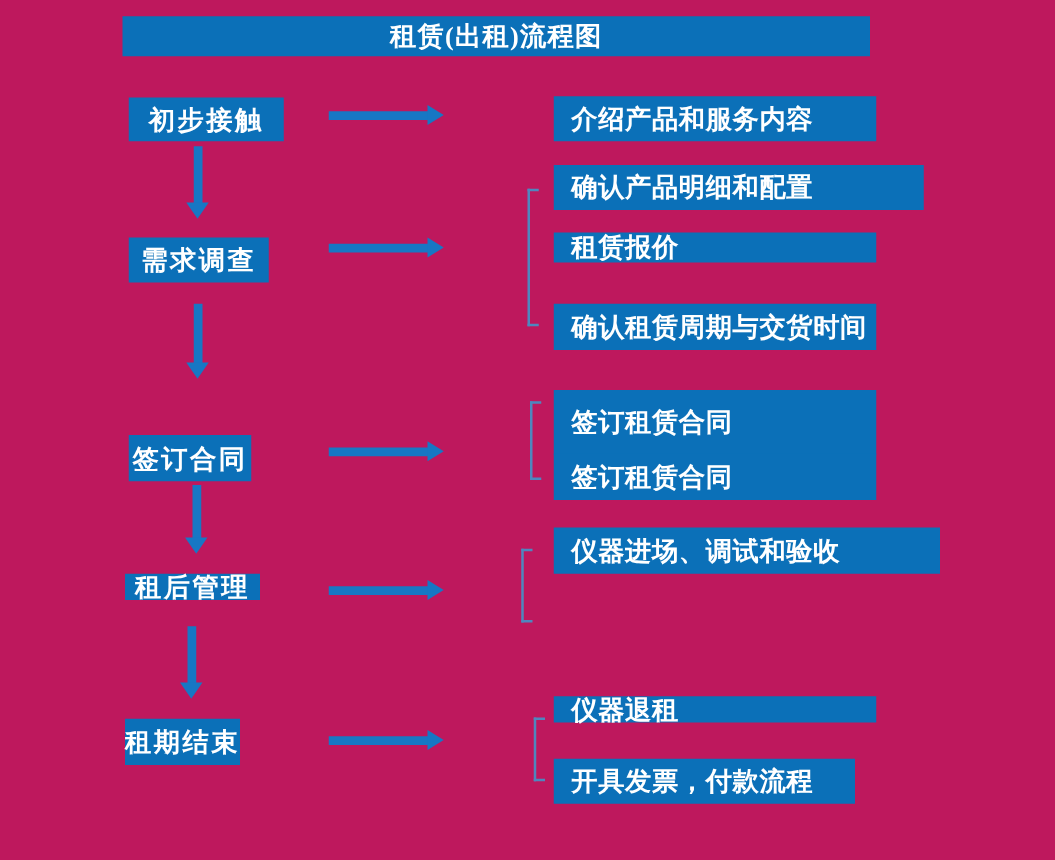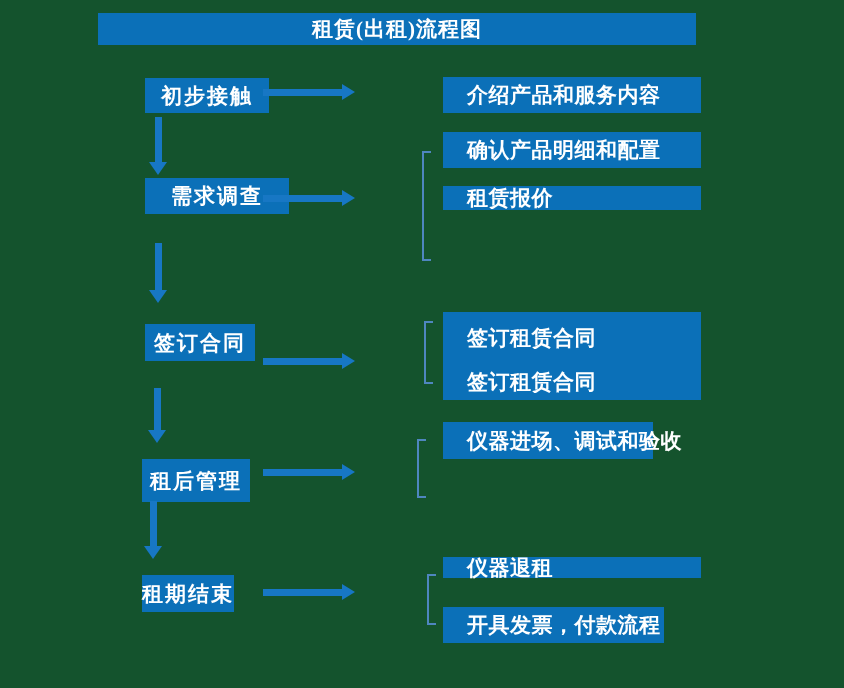--- a/index.html
+++ b/index.html
@@ -1,43 +1,43 @@
 <!DOCTYPE html>
 <html><head>
 <meta charset="utf-8">
 <style>
   html,body{margin:0;padding:0;background:#ffffff;}
   .canvas{
     position:relative;
     width:844px;height:688px;
-    background:#14532d;
+    background:#be185d;
     overflow:hidden;
     font-family:"Liberation Serif","DejaVu Serif",serif;
   }
   .title-bar{
     position:absolute;left:98px;top:13px;width:598px;height:32px;
     background:#0b70b8;color:#ffffff;
     display:flex;align-items:center;justify-content:center;
     font-size:21px;font-weight:bold;letter-spacing:1px;
   }
   .box{
     position:absolute;
     background:#0b70b8;color:#ffffff;
     font-weight:bold;
     display:flex;align-items:center;
     box-sizing:border-box;
     white-space:nowrap;
   }
   .left-box{
     justify-content:center;
-    font-size:21px;letter-spacing:2px;margin-left:42px;
+    font-size:21px;letter-spacing:2px;
   }
   .right-box{
     justify-content:flex-start;
-    padding-left:24px;
+    padding-left:14px;
     font-size:21px;letter-spacing:0.5px;
   }
   .varrow{position:absolute;width:18px;}
   .varrow .vshaft{
     position:absolute;top:0;bottom:12px;left:50%;margin-left:-3.5px;
     width:7px;background:#1777c4;
   }
   .varrow .vhead{
     position:absolute;bottom:0;left:50%;margin-left:-9px;
     width:0;height:0;
@@ -66,23 +66,23 @@
 </head>
 <body>
 
 <div class="canvas">
 
   <div class="title-bar">
     <span>租赁(出租)流程图</span>
   </div>
 
   <div class="box left-box" style="left:103px;top:78px;width:124px;height:35px">初步接触</div>
-  <div class="box left-box" style="left:103px;top:178px;width:144px;height:36px">需求调查</div>
-  <div class="box left-box" style="left:103px;top:324px;width:110px;height:37px">签订合同</div>
-  <div class="box left-box" style="left:100px;top:459px;width:108px;height:43px">租后管理</div>
+  <div class="box left-box" style="left:103px;top:190px;width:112px;height:36px">需求调查</div>
+  <div class="box left-box" style="left:103px;top:348px;width:98px;height:37px">签订合同</div>
+  <div class="box left-box" style="left:100px;top:459px;width:108px;height:21px">租后管理</div>
   <div class="box left-box" style="left:100px;top:575px;width:92px;height:37px">租期结束</div>
 
   <div class="varrow" style="left:149px;top:117px;height:58px">
     <div class="vshaft"></div>
     <div class="vhead"></div>
   </div>
   <div class="varrow" style="left:149px;top:243px;height:60px">
     <div class="vshaft"></div>
     <div class="vhead"></div>
   </div>
@@ -115,21 +115,22 @@
     <div class="hshaft"></div>
     <div class="hhead"></div>
   </div>
 
   <div class="bracket" style="left:422px;top:151px;height:110px"></div>
   <div class="bracket" style="left:424px;top:321px;height:63px"></div>
   <div class="bracket" style="left:417px;top:439px;height:59px"></div>
   <div class="bracket" style="left:427px;top:574px;height:51px"></div>
 
   <div class="box right-box" style="left:443px;top:77px;width:258px;height:36px">介绍产品和服务内容</div>
-  <div class="box right-box" style="left:443px;top:132px;width:258px;height:36px">确认产品明细和配置</div>
+  <div class="box right-box" style="left:443px;top:132px;width:296px;height:36px">确认产品明细和配置</div>
   <div class="box right-box" style="left:443px;top:186px;width:258px;height:24px">租赁报价</div>
+  <div class="box right-box" style="left:443px;top:243px;width:258px;height:37px">确认租赁周期与交货时间</div>
   <div class="box right-box" style="left:443px;top:312px;width:258px;height:52px">签订租赁合同</div>
   <div class="box right-box" style="left:443px;top:363px;width:258px;height:37px">签订租赁合同</div>
-  <div class="box right-box" style="left:443px;top:422px;width:210px;height:37px">仪器进场、调试和验收</div>
+  <div class="box right-box" style="left:443px;top:422px;width:309px;height:37px">仪器进场、调试和验收</div>
   <div class="box right-box" style="left:443px;top:557px;width:258px;height:21px">仪器退租</div>
-  <div class="box right-box" style="left:443px;top:607px;width:221px;height:36px">开具发票，付款流程</div>
+  <div class="box right-box" style="left:443px;top:607px;width:241px;height:36px">开具发票，付款流程</div>
 
 </div>
 
 </body></html>

